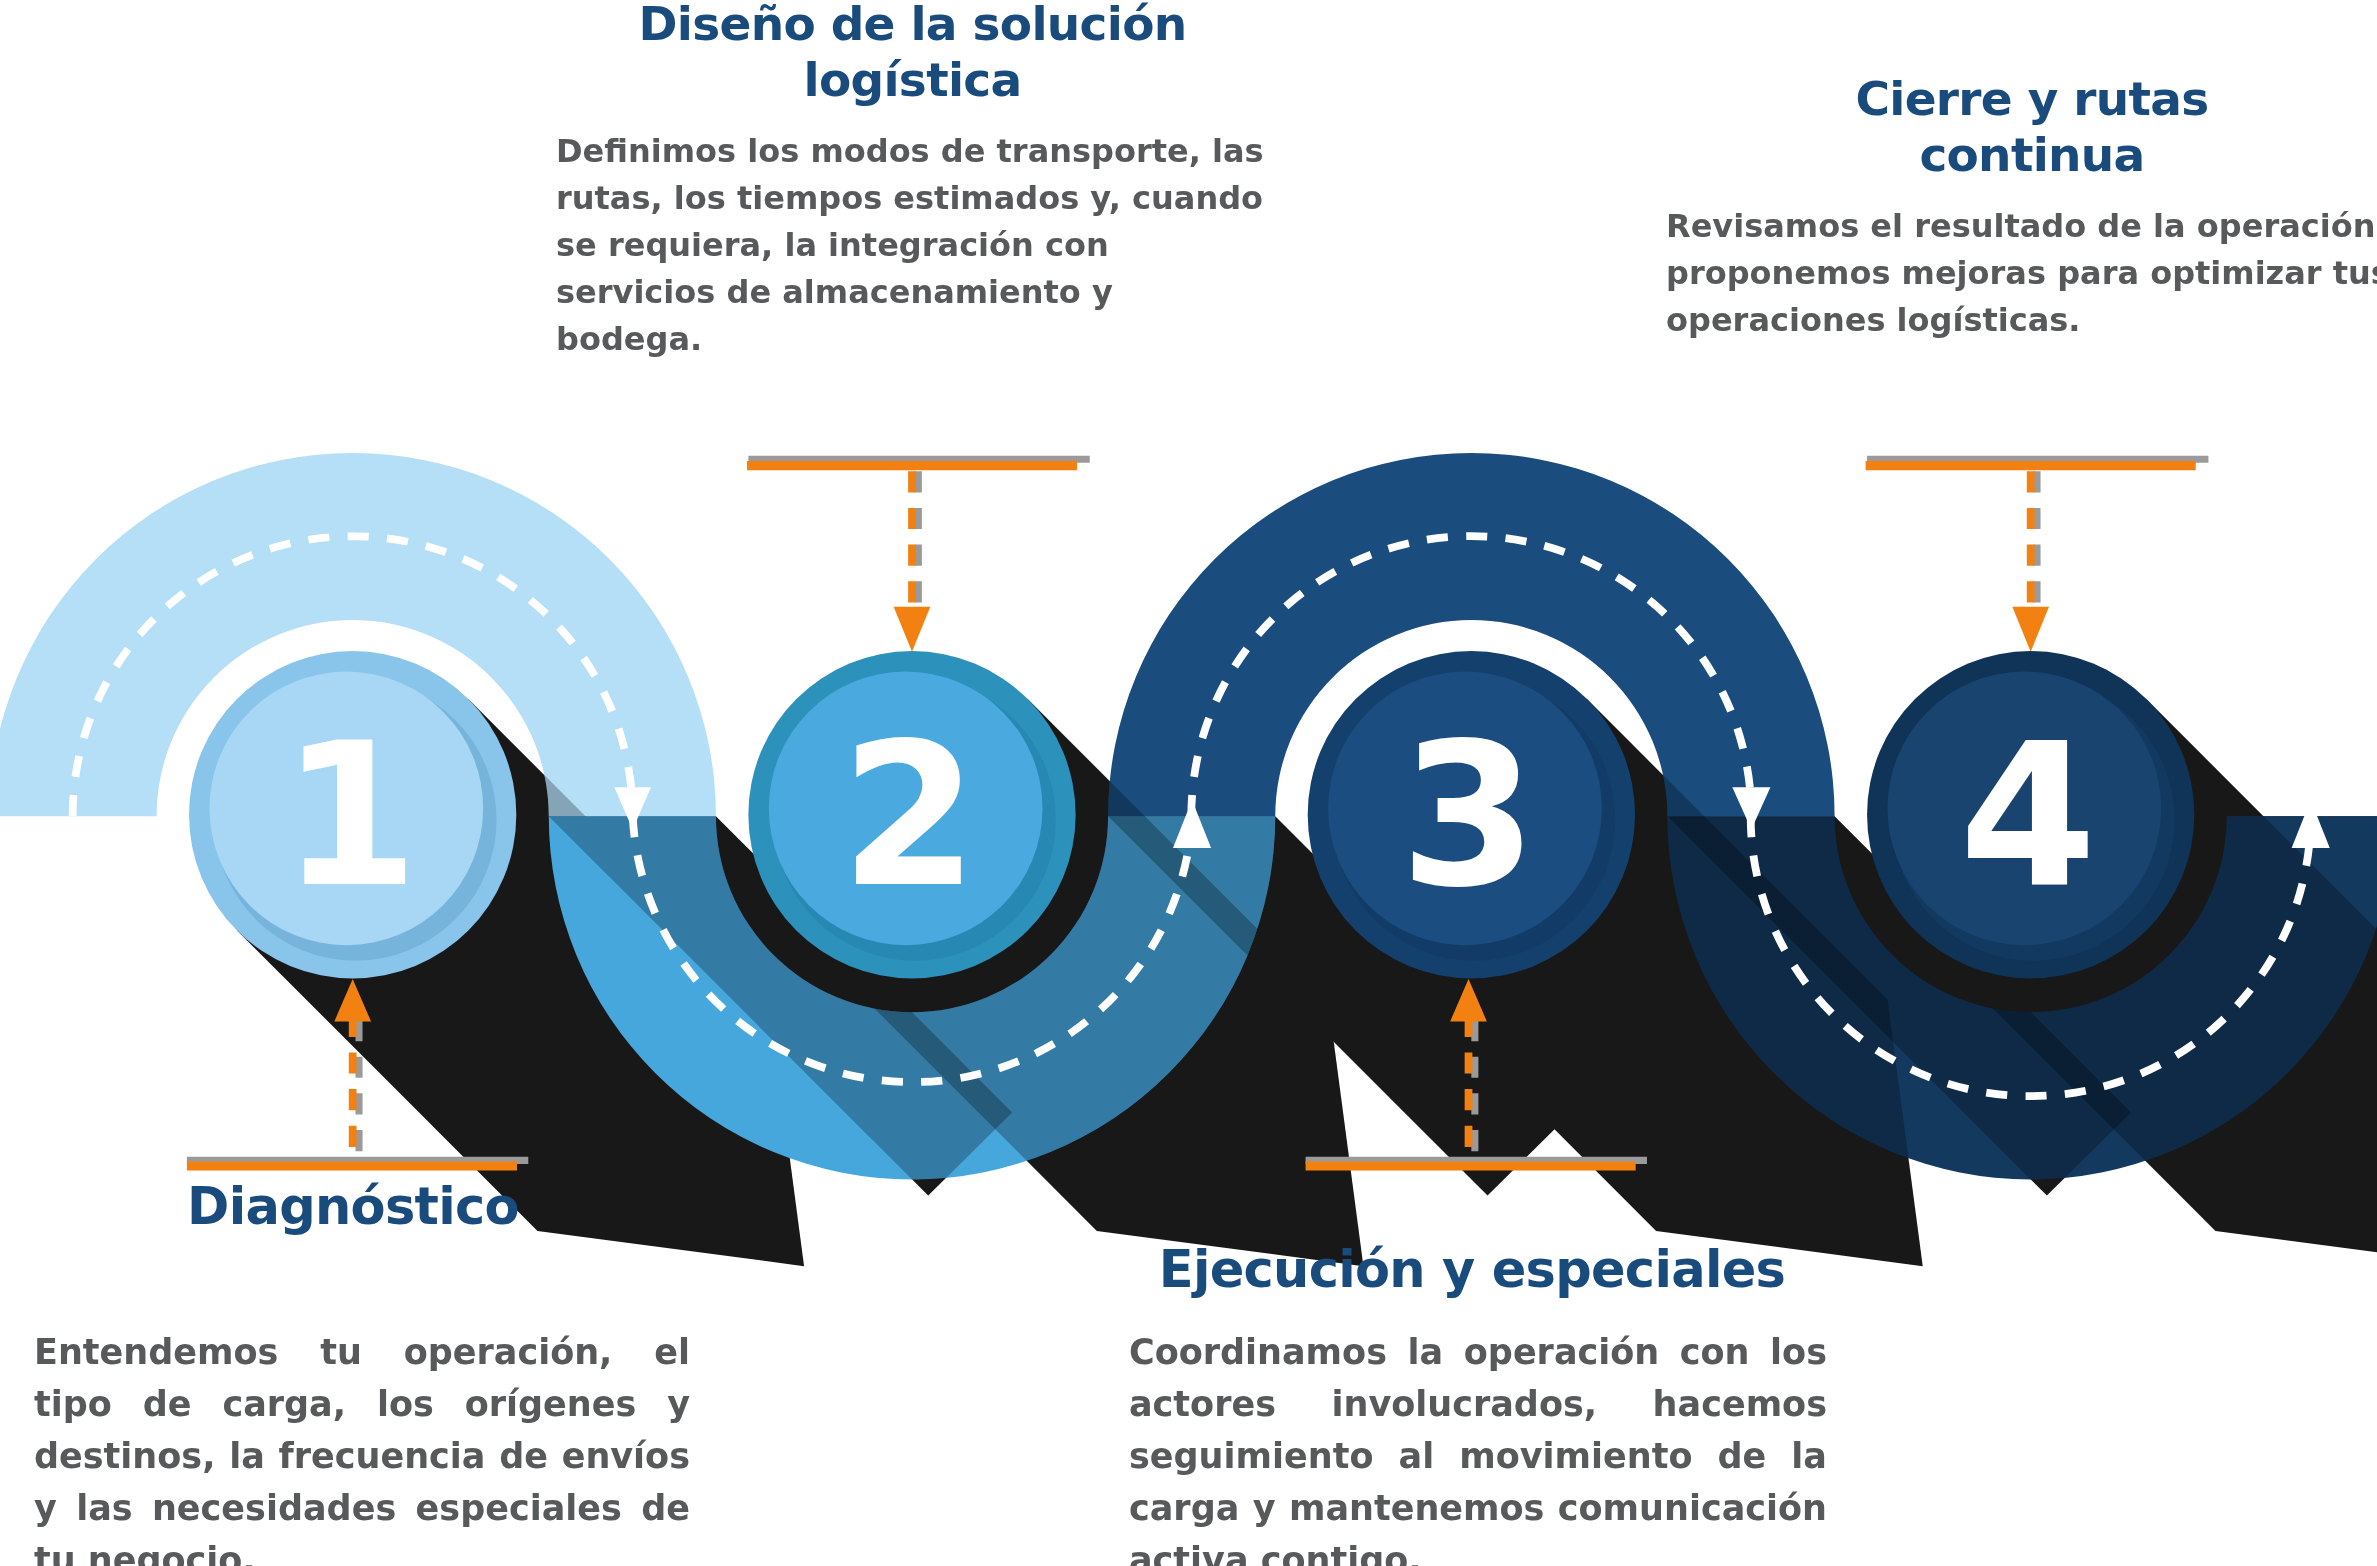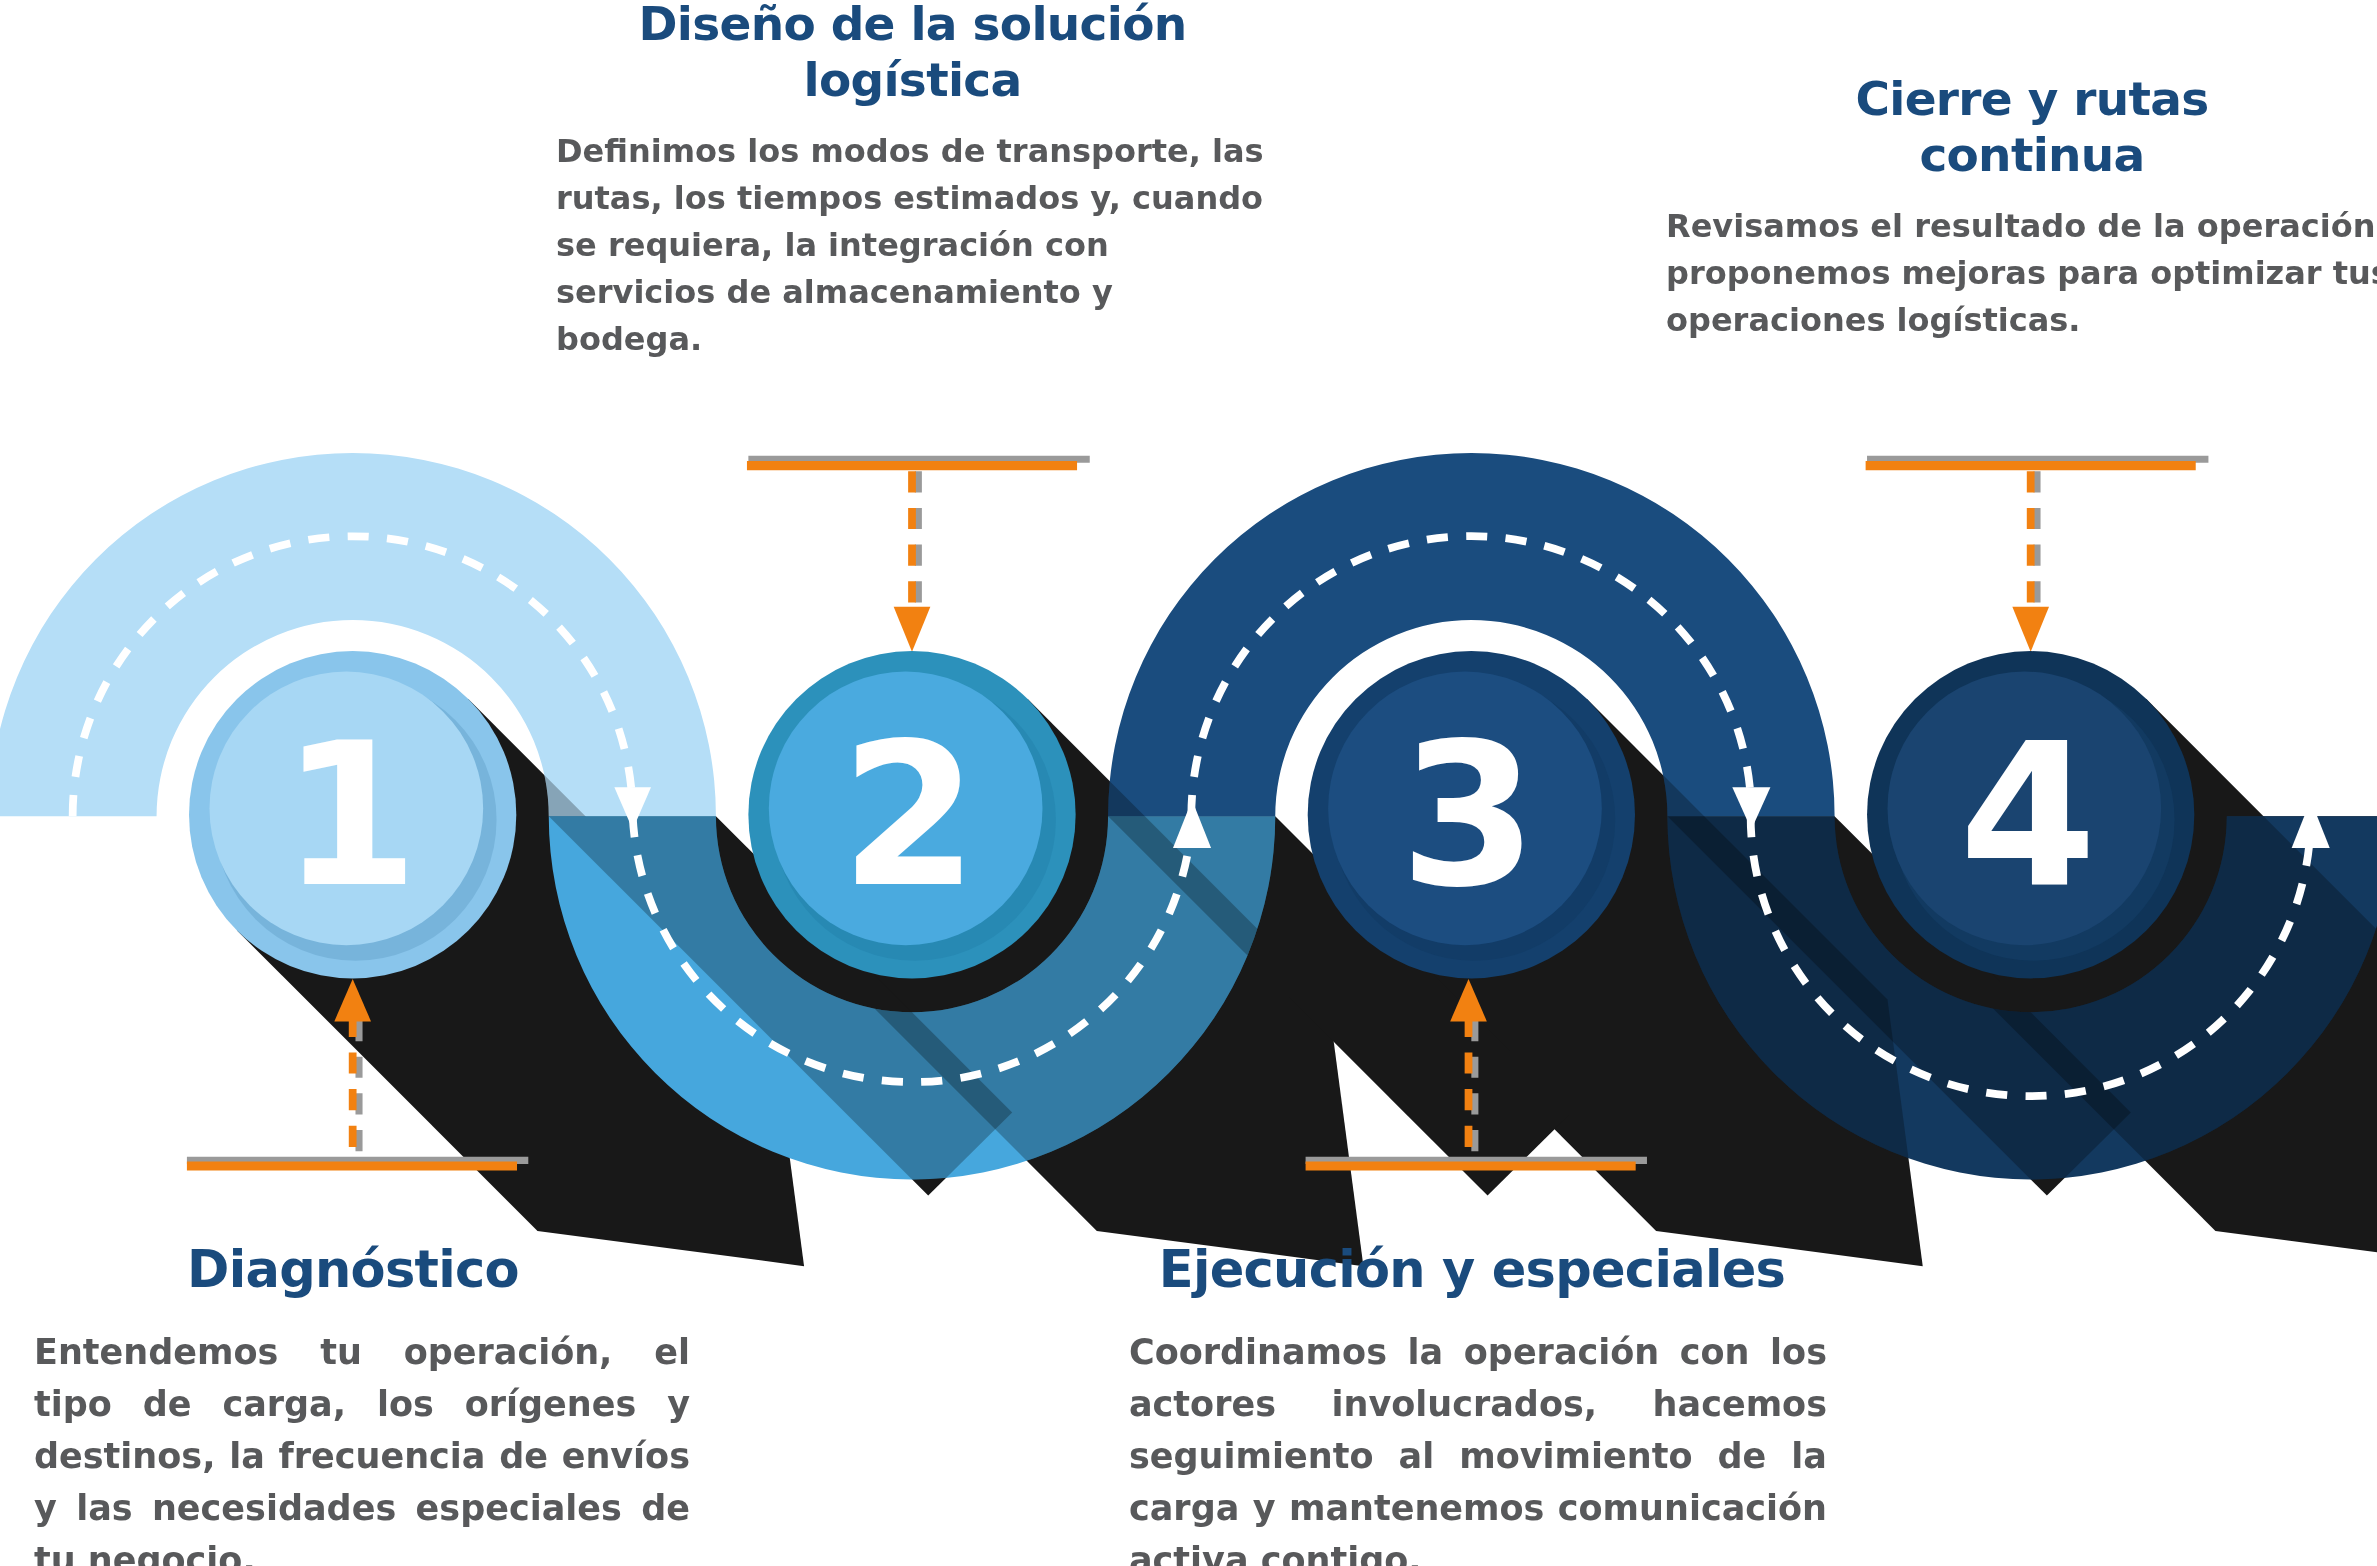--- a/index.html
+++ b/index.html
@@ -16,21 +16,21 @@
   .title-bottom{font-size:51px;line-height:61px;}
   .step-body{
     font-weight:bold;color:#58595B;
   }
   .body-top{font-size:32px;line-height:47px;text-align:left;}
   .body-bottom{font-size:35px;line-height:52px;text-align:justify;}
   #t2{left:535px;top:-4.2px;width:755px;}
   #b2{left:556px;top:128px;width:713px;}
   #t4{left:1785px;top:71px;width:494px;}
   #b4{left:1666px;top:203px;width:875px;}
-  #t1{left:71px;top:1239px;width:564px;}
+  #t1{left:71px;top:1176px;width:564px;}
   #b1{left:34px;top:1326px;width:656px;}
   #t3{left:1098px;top:1239px;width:748px;}
   #b3{left:1129px;top:1326px;width:698px;}
 </style>
 </head>
 <body>
 
 <svg id="scene" viewBox="0 0 3370 2220" xmlns="http://www.w3.org/2000/svg">
   <defs>
     <clipPath id="clipB1">

